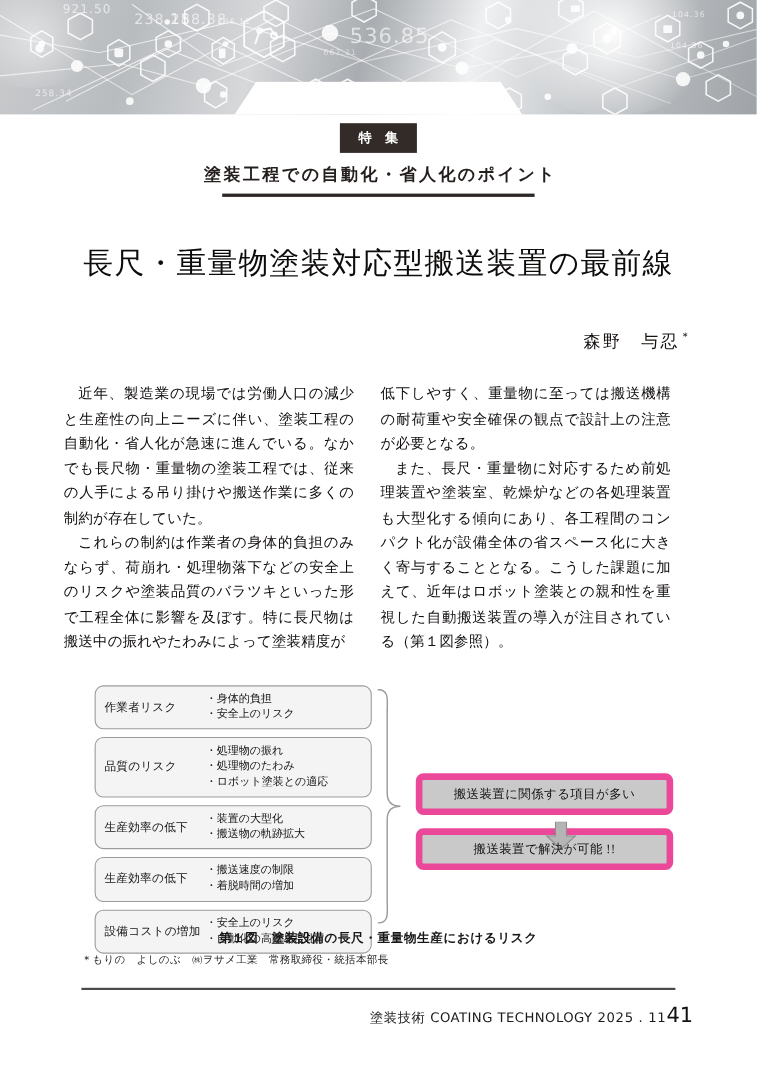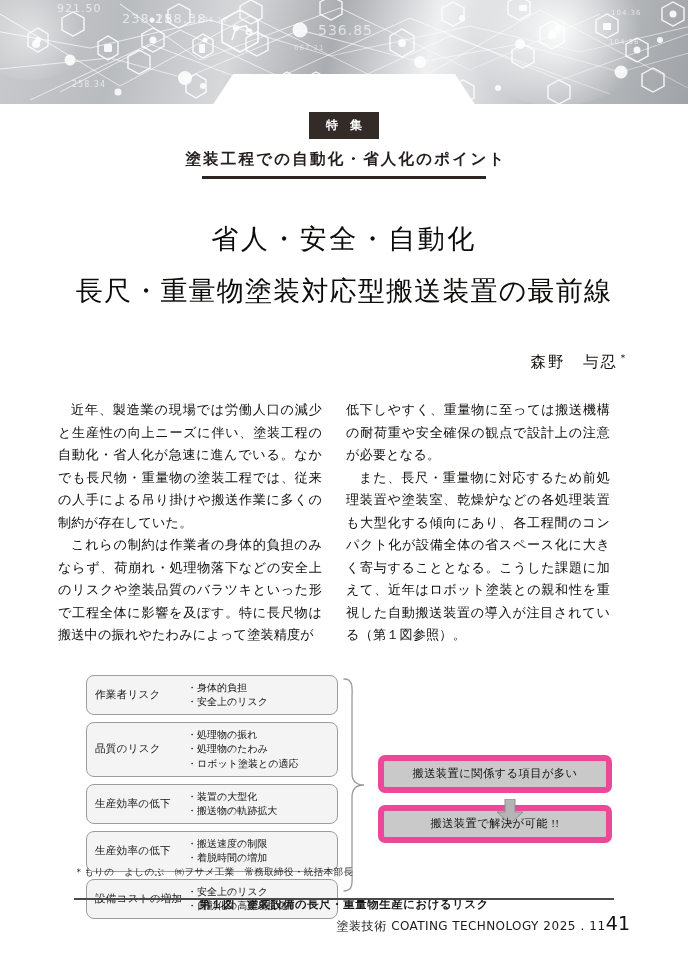--- a/index.html
+++ b/index.html
@@ -305,38 +305,37 @@
       <circle cx="249" cy="32" r="2.6"></circle>
     </g>
   </svg>
 
   <div class="blurglow" style="left:462px; top:-44px; width:190px; height:150px;"></div>
   <div class="blurglow" style="left:-30px; top:-10px; width:120px; height:90px; opacity:.5;"></div>
 
   <div class="bignum" style="left:57px;  top:2px;  font-size:11px;">921.50</div>
   <div class="bignum" style="left:122px; top:11px; font-size:13px;">238.25</div>
   <div class="bignum" style="left:155px; top:11px; font-size:13px;">188.38</div>
-  <div class="bignum" style="left:318px; top:22px; font-size:14px;">536.85</div>
+  <div class="bignum" style="left:318px; top:22px; font-size:19px;">536.85</div>
   <div class="bignum" style="left:294px; top:44px; font-size:7px; opacity:.8;">667.21</div>
-  <div class="bignum" style="left:32px;  top:80px; font-size:8px;margin-left:40px;">258.34</div>
+  <div class="bignum" style="left:32px;  top:80px; font-size:8px;">258.34</div>
   <div class="bignum" style="left:611px; top:9px;  font-size:7px;">104.36</div>
   <div class="bignum" style="left:609px; top:38px; font-size:7px;">104.36</div>
   <div class="bignum" style="left:198px; top:16px; font-size:7px;">236.12</div>
 
   <div class="notch"></div>
 </div>
 
 <div class="tag-wrap">
   <span class="tag">特 集</span>
 </div>
 <div class="kicker">塗装工程での自動化・省人化のポイント</div>
 <div class="kicker-rule"></div>
 
 <div class="title-block">
-  <div class="title-line1">省人・安全・自動化</div>
   <div class="title-line2">長尺・重量物塗装対応型搬送装置の最前線</div>
 </div>
 
 <div class="byline">
   <span>森野　与忍</span><span class="sup">＊</span>
 </div>
 
 <div class="body-cols">
   <div class="col">
     <p class="indent">近年、製造業の現場では労働人口の減少と生産性の向上ニーズに伴い、塗装工程の自動化・省人化が急速に進んでいる。なかでも長尺物・重量物の塗装工程では、従来の人手による吊り掛けや搬送作業に多くの制約が存在していた。</p>

